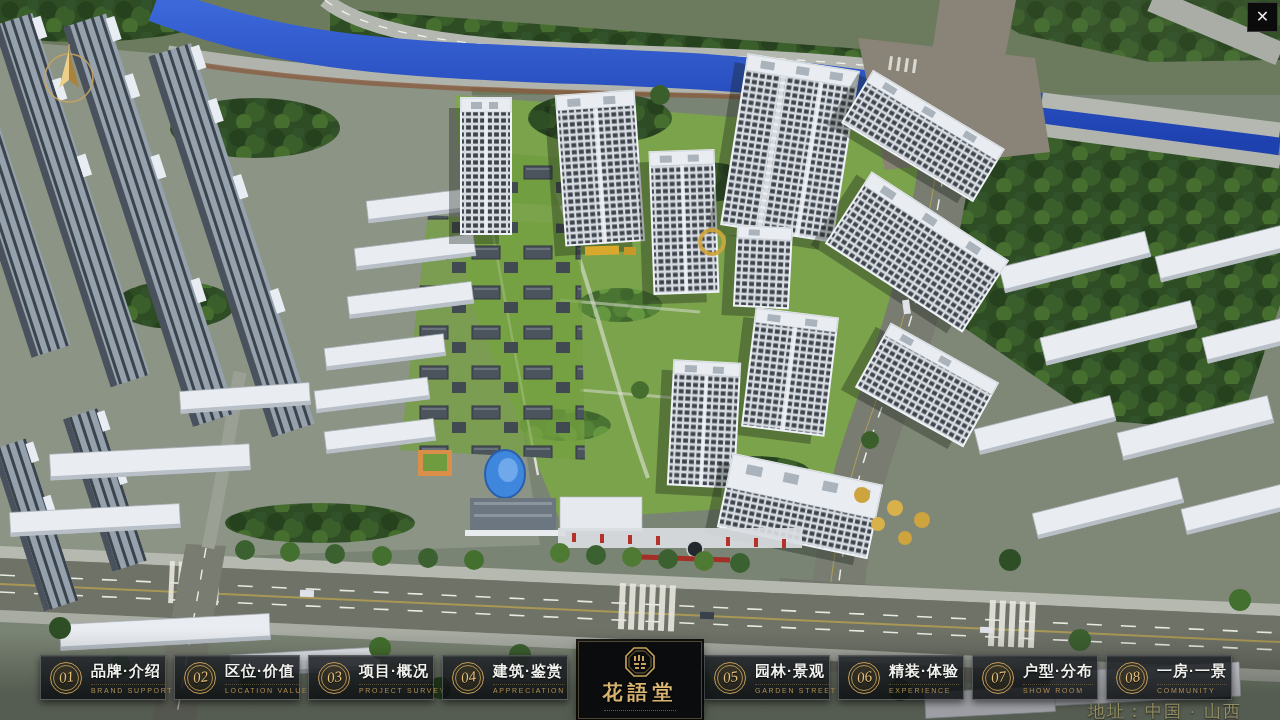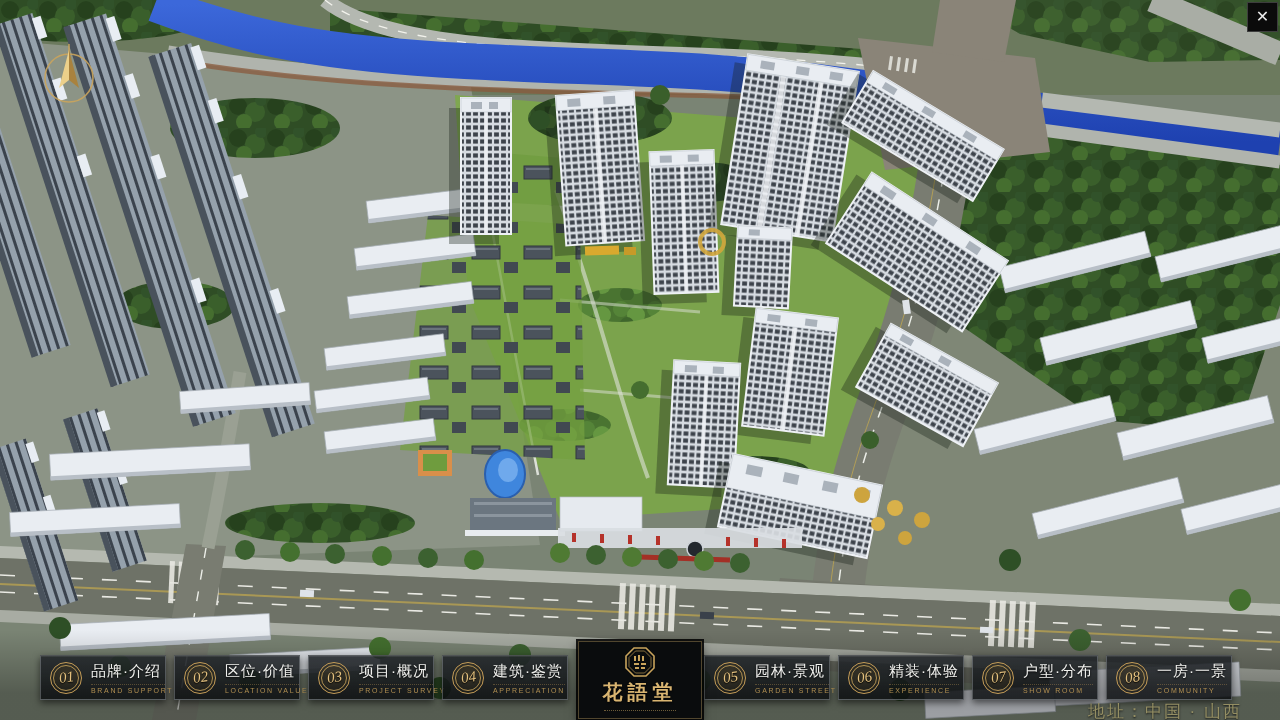--- a/index.html
+++ b/index.html
@@ -16,21 +16,21 @@
     display:flex;align-items:center;gap:9px;padding:0 0 0 9px;z-index:3;cursor:pointer;}
   .p1{left:40px}.p2{left:174px}.p3{left:308px}.p4{left:442px}
   .p5{left:704px}.p6{left:838px}.p7{left:972px}.p8{left:1106px}
   .badge{width:30px;height:30px;flex:0 0 30px;border:1px solid #c59d58;border-radius:50%;
     position:relative;display:flex;align-items:center;justify-content:center;
     background:radial-gradient(circle at 50% 38%,rgba(75,62,34,.55),rgba(8,8,6,.15));}
   .badge::after{content:"";position:absolute;inset:2px;border:1px solid rgba(201,164,92,.85);border-radius:50%;}
   .num{font-family:"Liberation Serif",serif;font-style:italic;font-size:15px;line-height:1;
     color:#e4c17e;transform:rotate(-8deg);text-shadow:0 1px 1px #000;}
   .lbl{display:flex;flex-direction:column;min-width:0;}
-  .cn{font-size:15px;font-weight:normal;color:#f1f1ee;letter-spacing:1px;white-space:nowrap;
+  .cn{font-size:15px;font-weight:bold;color:#f1f1ee;letter-spacing:1px;white-space:nowrap;
     text-shadow:0 1px 2px rgba(0,0,0,.9);}
   .en{font-size:7px;color:#b18f51;letter-spacing:1.7px;margin-top:3px;white-space:nowrap;
     border-top:1px dotted rgba(177,143,81,.40);padding-top:2px;}
   
   .logopanel{position:absolute;left:578px;top:641px;width:124px;height:78px;box-sizing:border-box;
     background:#0a0c0d;border:1px solid rgba(168,142,86,.45);z-index:4;cursor:pointer;
     box-shadow:0 0 0 2px rgba(0,0,0,.85),0 4px 10px rgba(0,0,0,.6);
     display:flex;flex-direction:column;align-items:center;padding-top:5px;}
   .logotitle{font-family:"Liberation Serif",serif;font-weight:bold;font-size:20px;
     color:#d9b571;letter-spacing:5px;margin-top:2px;text-shadow:0 1px 2px #000;white-space:nowrap;}

